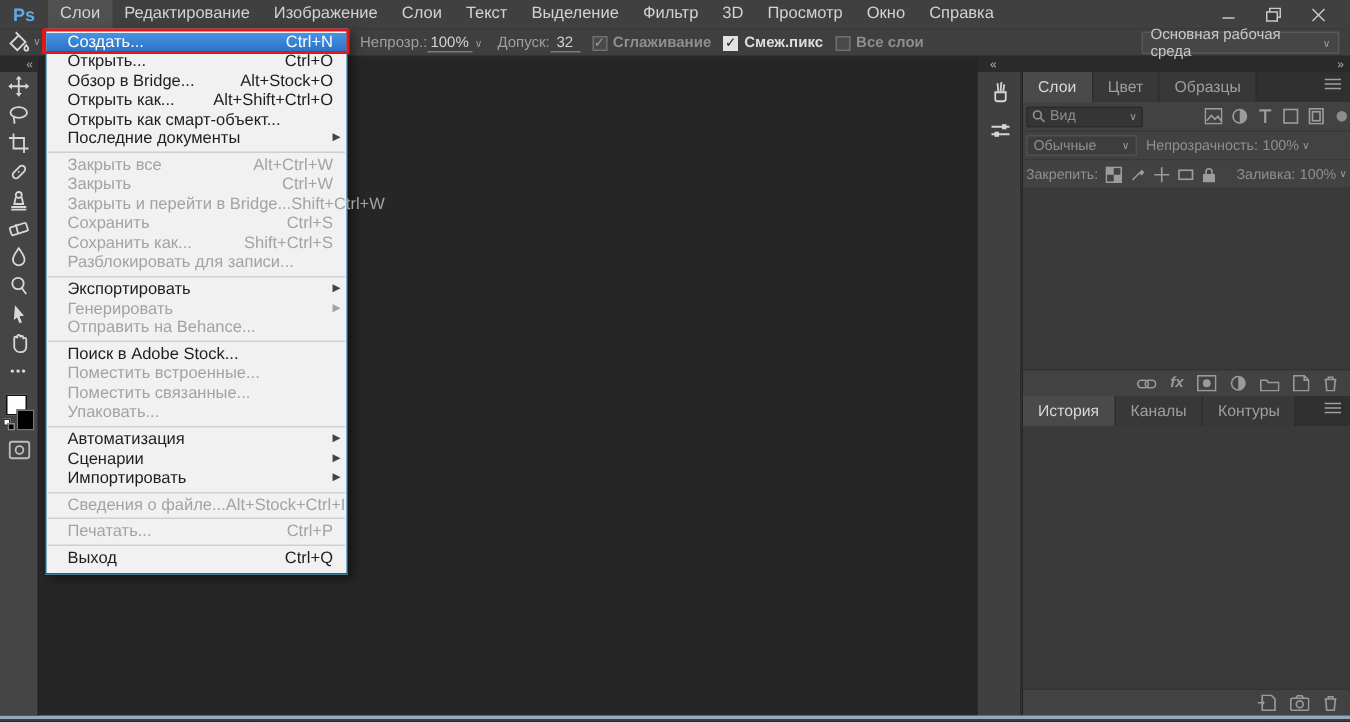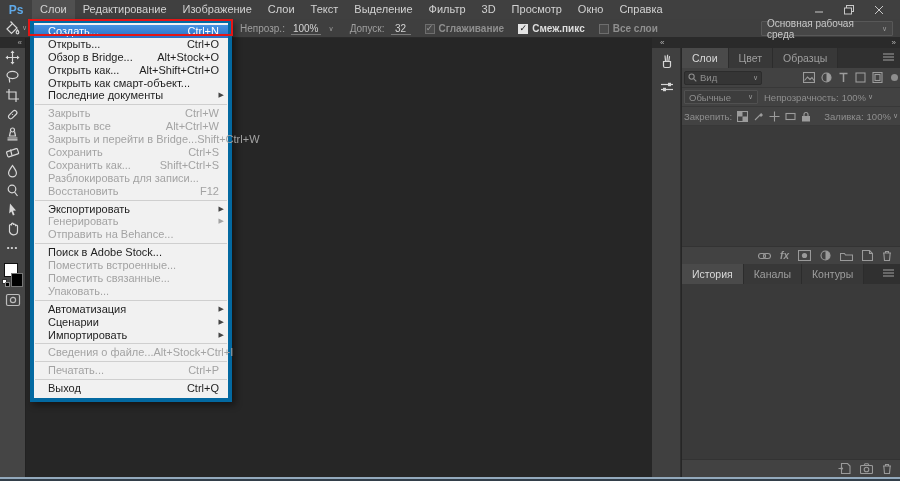--- a/index.html
+++ b/index.html
@@ -13,21 +13,21 @@
   .mb-item { padding:0 8px; height:19px; line-height:19px; cursor:default; }
   .mb-item.active { background:#505050; }
   .win-controls { margin-left:auto; display:flex; align-items:center; padding-right:6px; }
   .wc { width:30px; height:19px; display:flex; align-items:center; justify-content:center; color:#c8c8c8; }
   .wc svg { stroke:#c8c8c8; stroke-width:1; fill:none; }
 
   
   .optionsbar { position:absolute; left:0; top:19px; width:900px; height:19px; background:#3f3f3f;
                 border-bottom:1px solid #2a2a2a; font-size:10px; color:#9f9f9f; z-index:2; }
   .tool-preset { position:absolute; left:4px; top:1px; display:flex; align-items:center; }
-  .opt-group { position:absolute; left:240px; top:0; height:19px; display:flex; align-items:center; gap:6px; }
+  .opt-group { position:absolute; left:240px; top:0; height:19px; display:flex; align-items:center; gap:0; }
   .opt-label { color:#9f9f9f; }
   .opt-value { color:#d4d4d4; border-bottom:1px solid #7a7a7a; padding:0 2px; min-width:20px; text-align:center; }
   .chev { color:#9a9a9a; font-size:7px; margin-left:2px; }
   .cb { display:flex; align-items:center; gap:4px; margin-left:8px; }
   .cb .box { width:10px; height:10px; border:1px solid #6e6e6e; background:#4a4a4a; display:flex; align-items:center; justify-content:center; }
   .cb .box.bright { background:#e3e3e3; border-color:#e3e3e3; }
   .cb .tick { font-size:9px; line-height:9px; color:#9a9a9a; }
   .cb .box.bright .tick { color:#1c1c1c; }
   .cb-lbl { color:#8f8f8f;font-weight:bold; }
   .cb.on .cb-lbl { color:#dedede; }
@@ -86,21 +86,21 @@
   .lock-icons { display:flex; gap:5px; margin-left:5px; }
   .lock-icons svg { stroke:#9c9c9c; fill:none; stroke-width:1.1; }
   .list-area { position:absolute; left:0; width:218px; background:#3a3a3a; }
   .bbar { position:absolute; left:0; width:218px; height:18px; background:#424242; border-top:1px solid #333;
           display:flex; align-items:center; justify-content:flex-end; gap:9px; padding-right:8px; }
   .bbar svg { stroke:#9a9a9a; fill:none; stroke-width:1.1; }
   .fx { color:#9a9a9a; font-size:10px; font-style:italic; font-weight:bold; line-height:10px; }
 
   
   .filemenu { position:absolute; left:30px; top:19px; width:202px; background:#f1f1f1;
-              border:4px solid #0369a1; box-shadow:3px 3px 7px rgba(0,0,0,.45);
+              border:1px solid #0369a1; box-shadow:3px 3px 7px rgba(0,0,0,.45);
               padding:2px 0 3px 0; font-size:11px; z-index:20; }
   .mi { height:12.9px; line-height:12.9px; display:flex; justify-content:space-between;
         padding:0 9px 0 14px; color:#1e1e1e; position:relative; white-space:nowrap; }
   .mi .sc { color:#1e1e1e; }
   .mi.dis, .mi.dis .sc { color:#a3a3a3; }
   .mi .arr { position:absolute; right:4px; top:0; font-size:7px; color:#444; }
   .mi.dis .arr { color:#a3a3a3; }
   .mi.hl { background:linear-gradient(#4693e3,#2a70c5); color:#fff; }
   .mi.hl .sc { color:#fff; }
   .msep { height:1px; background:#cfcfcf; margin:2px 1px; }
@@ -452,46 +452,42 @@
       </div>
     <div class="mi">
         <span>Открыть как смарт-объект...</span>
       </div>
     <div class="mi">
         <span>Последние документы</span>
         <span class="arr">▶</span>
       </div>
     <div class="msep"></div>
     <div class="mi dis">
+        <span>Закрыть все</span>
+        <span class="sc">Alt+Ctrl+W</span>
+      </div>
+    <div class="mi dis">
         <span>Закрыть</span>
         <span class="sc">Ctrl+W</span>
       </div>
     <div class="mi dis">
-        <span>Закрыть все</span>
-        <span class="sc">Alt+Ctrl+W</span>
-      </div>
-    <div class="mi dis">
         <span>Закрыть и перейти в Bridge...</span>
         <span class="sc">Shift+Ctrl+W</span>
       </div>
     <div class="mi dis">
         <span>Сохранить</span>
         <span class="sc">Ctrl+S</span>
       </div>
     <div class="mi dis">
         <span>Сохранить как...</span>
         <span class="sc">Shift+Ctrl+S</span>
       </div>
     <div class="mi dis">
         <span>Разблокировать для записи...</span>
       </div>
-    <div class="mi dis">
-        <span>Восстановить</span>
-        <span class="sc">F12</span>
-      </div>
     <div class="msep"></div>
     <div class="mi">
         <span>Экспортировать</span>
         <span class="arr">▶</span>
       </div>
     <div class="mi dis">
         <span>Генерировать</span>
         <span class="arr">▶</span>
       </div>
     <div class="mi dis">

